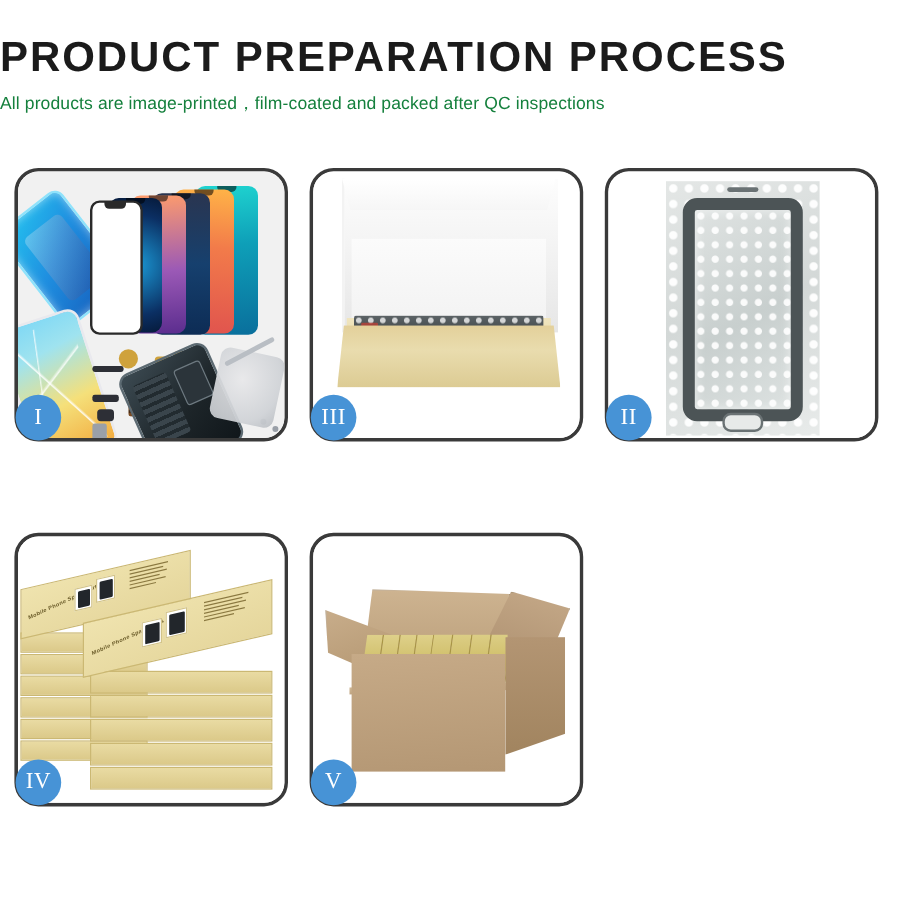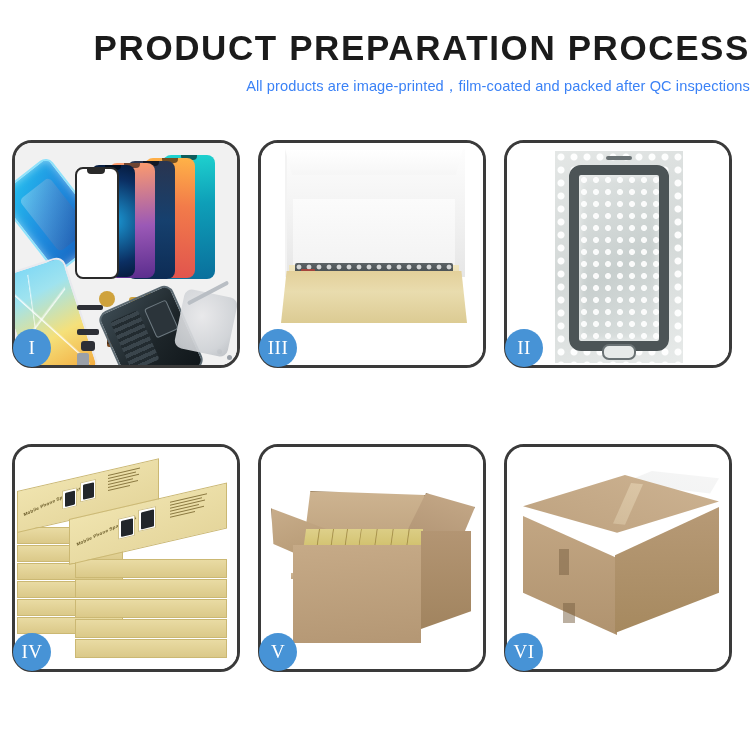--- a/index.html
+++ b/index.html
@@ -4,27 +4,27 @@
 <style>
   html,body{margin:0;padding:0;}
   body{
     width:750px;height:750px;background:#ffffff;
     font-family:"Liberation Sans","DejaVu Sans",sans-serif;
     overflow:hidden;position:relative;
   }
   .page{width:750px;height:750px;position:relative;}
 
   
-  .header{padding-top:30px;text-align:right;}
+  .header{padding-top:30px;text-align:left;}
   .title{
     font-size:35px;font-weight:700;color:#1b1b1b;
     letter-spacing:1.6px;line-height:1.05;white-space:nowrap;
   }
   .subtitle{
-    margin-top:10px;font-size:14.6px;color:#3b82f6;
+    margin-top:10px;font-size:14.6px;color:#15803d;
     letter-spacing:.1px;white-space:nowrap;font-weight:400;
   }
 
   
   .grid{
     position:absolute;left:12px;top:140px;
     width:726px;
     display:grid;grid-template-columns:228px 228px 228px;
     grid-template-rows:228px 228px;
     column-gap:18px;row-gap:76px;
@@ -417,29 +417,15 @@
             <div class="yb" style="left:104px;width:16px;top:-4px;height:48px;"></div>
           </div>
           <div class="c-lip"></div>
           <div class="c-front"></div>
           <div class="c-right"></div>
         </div>
       </div>
       <div class="badge">V</div>
     </div>
 
-    <div class="panel">
-      <div class="panel-clip p6">
-        <div class="sealed">
-          <div class="wrap"></div>
-          <div class="s-top"></div>
-          <div class="tape"></div>
-          <div class="s-left"></div>
-          <div class="s-right"></div>
-          <div class="seam" style="left:36px;top:74px;width:10px;height:26px;"></div>
-          <div class="seam" style="left:40px;top:128px;width:12px;height:20px;"></div>
-        </div>
-      </div>
-      <div class="badge">VI</div>
-    </div>
 
   </div>
 </div>
 
 </body></html>

